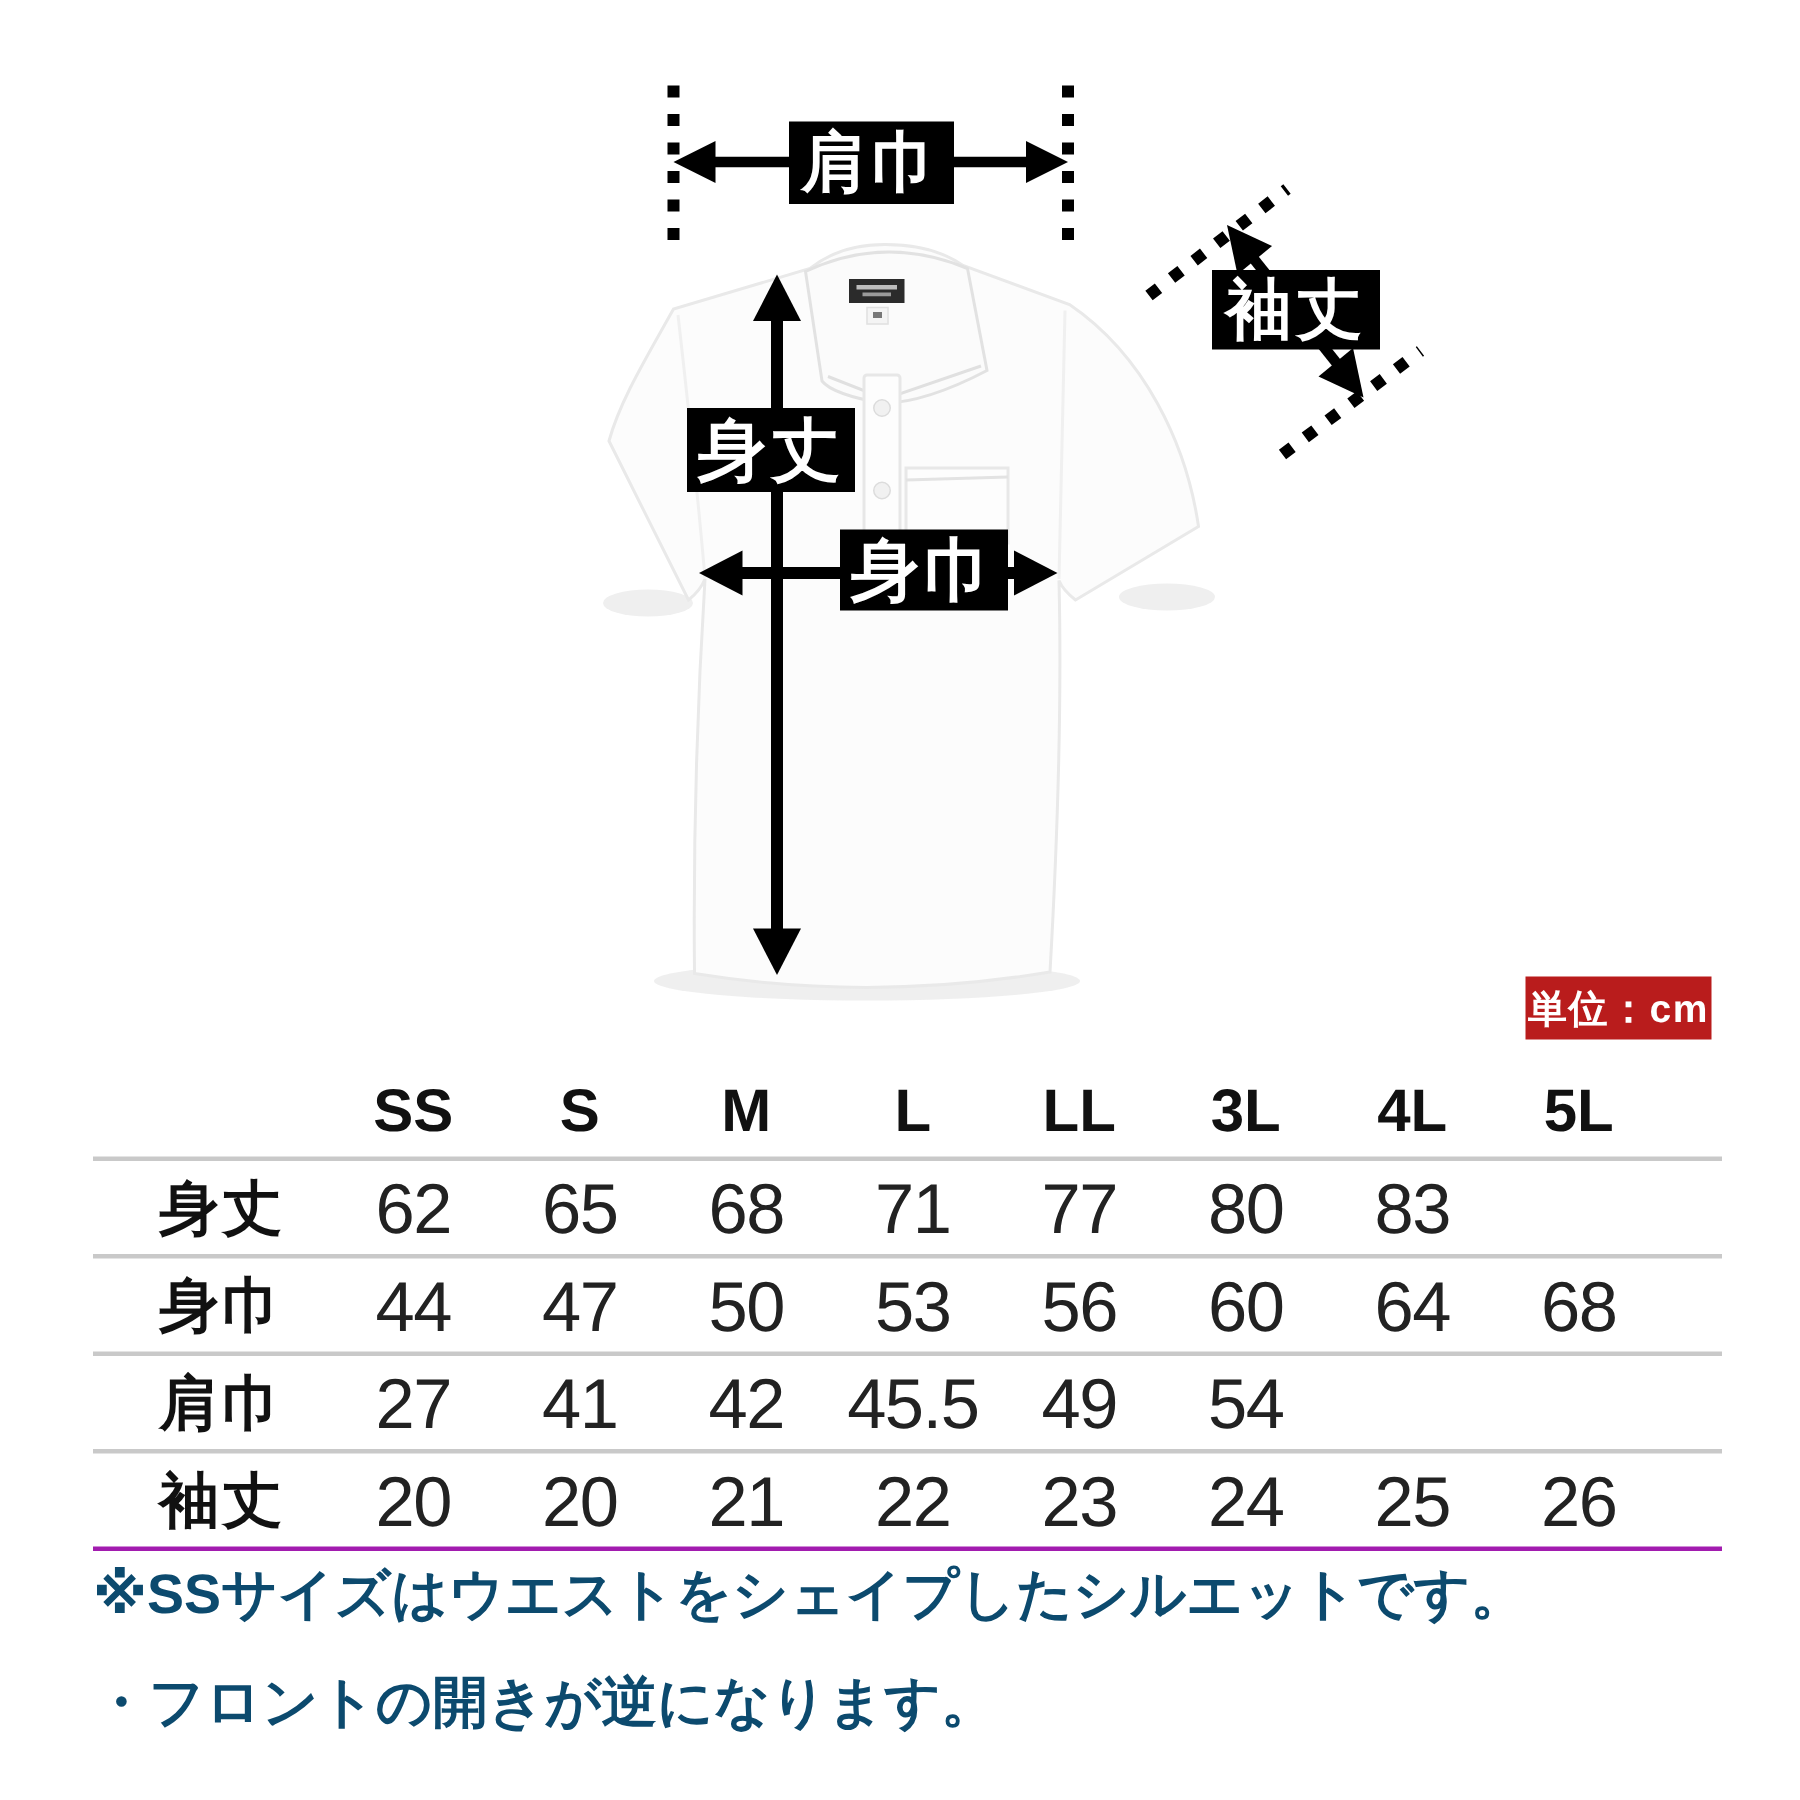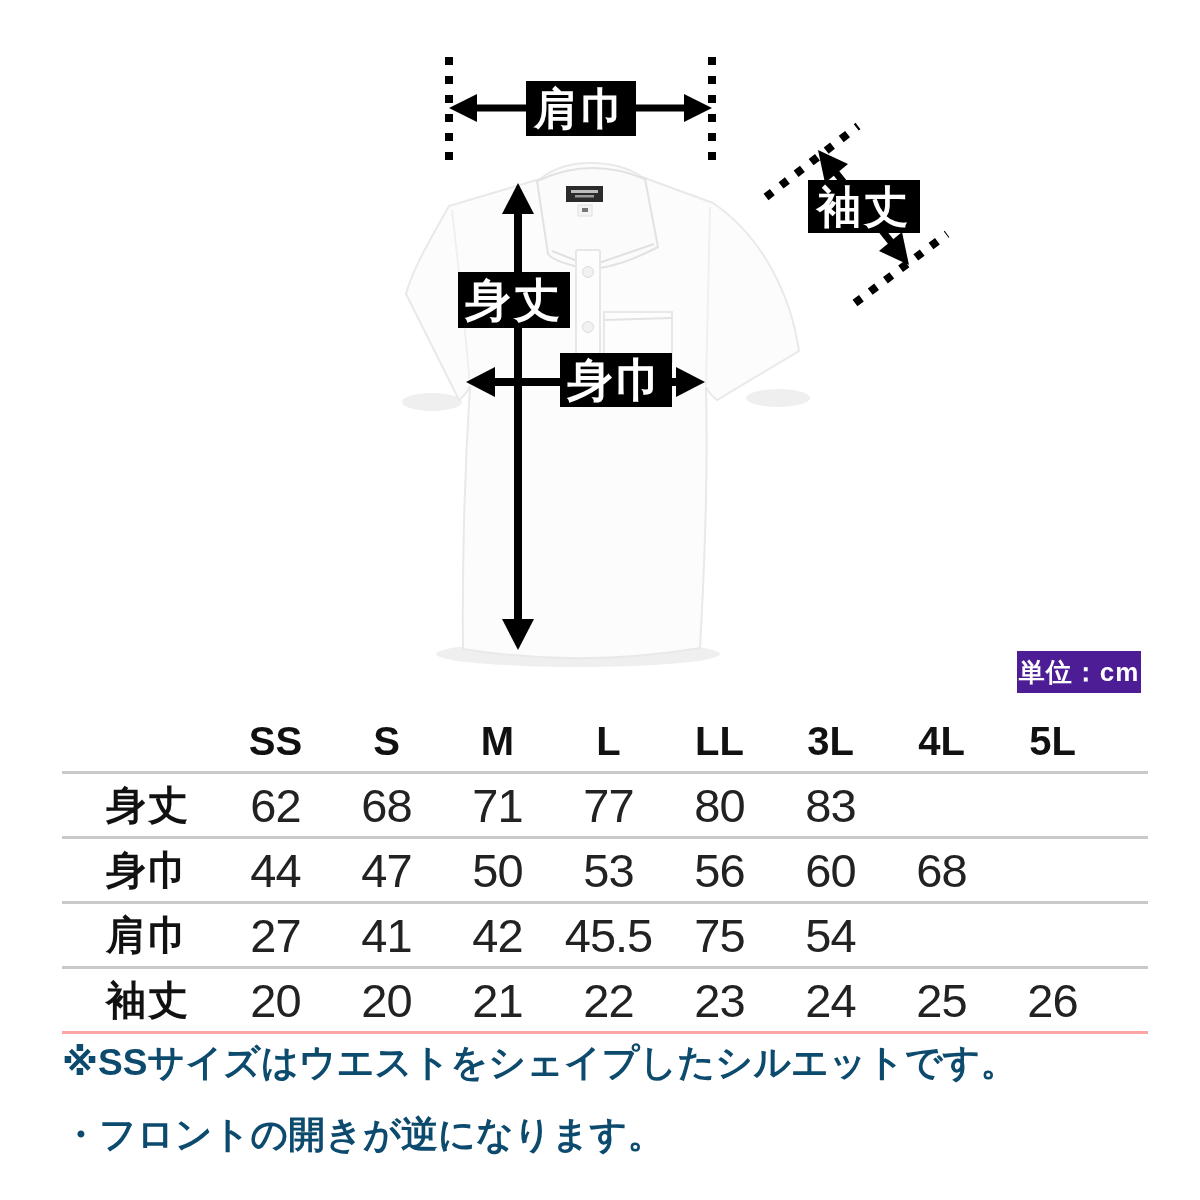--- a/index.html
+++ b/index.html
@@ -24,30 +24,30 @@
     z-index: 5;
   }
   .tag-katahaba { left: 526px; top: 81px;  width: 110px; height: 55px; font-size: 44px; }
   .tag-sodetake { left: 808px; top: 180px; width: 112px; height: 53px; font-size: 44px; }
   .tag-mitake   { left: 458px; top: 272px; width: 112px; height: 56px; font-size: 46px; }
   .tag-mihaba   { left: 560px; top: 353px; width: 112px; height: 54px; font-size: 46px; }
 
   .unit-badge {
     position: absolute;
     left: 1017px; top: 651px; width: 124px; height: 42px;
-    background: #4c1d95; color: #fff;
+    background: #b91c1c; color: #fff;
     display: flex; align-items: center; justify-content: center;
     font-size: 26px; font-weight: bold; letter-spacing: 1px;
     z-index: 5;
   }
 
   .size-table {
     position: absolute;
     left: 62px; top: 712px; width: 1086px;
-    border-bottom: 3px solid #fca5a5;
+    border-bottom: 3px solid #a21caf;
     color: #1e1e1e;
   }
   .t-row {
     display: grid;
     grid-template-columns: 158px repeat(8, 111px);
     height: 62px;
     align-items: center;
   }
   .t-row.t-head { height: 59px; }
   .t-row + .t-row { border-top: 3px solid #c9c9c9; }
@@ -150,45 +150,47 @@
       <div class="t-cell">L</div>
       <div class="t-cell">LL</div>
       <div class="t-cell">3L</div>
       <div class="t-cell">4L</div>
       <div class="t-cell">5L</div>
     </div>
 
     <div class="t-row">
       <div class="t-cell t-label">身丈</div>
       <div class="t-cell t-num">62</div>
+      <div class="t-cell t-num">65</div>
       <div class="t-cell t-num">68</div>
       <div class="t-cell t-num">71</div>
       <div class="t-cell t-num">77</div>
       <div class="t-cell t-num">80</div>
       <div class="t-cell t-num">83</div>
     </div>
 
     <div class="t-row">
       <div class="t-cell t-label">身巾</div>
       <div class="t-cell t-num">44</div>
       <div class="t-cell t-num">47</div>
       <div class="t-cell t-num">50</div>
       <div class="t-cell t-num">53</div>
       <div class="t-cell t-num">56</div>
       <div class="t-cell t-num">60</div>
+      <div class="t-cell t-num">64</div>
       <div class="t-cell t-num">68</div>
     </div>
 
     <div class="t-row">
       <div class="t-cell t-label">肩巾</div>
       <div class="t-cell t-num">27</div>
       <div class="t-cell t-num">41</div>
       <div class="t-cell t-num">42</div>
       <div class="t-cell t-num">45.5</div>
-      <div class="t-cell t-num">75</div>
+      <div class="t-cell t-num">49</div>
       <div class="t-cell t-num">54</div>
     </div>
 
     <div class="t-row">
       <div class="t-cell t-label">袖丈</div>
       <div class="t-cell t-num">20</div>
       <div class="t-cell t-num">20</div>
       <div class="t-cell t-num">21</div>
       <div class="t-cell t-num">22</div>
       <div class="t-cell t-num">23</div>

